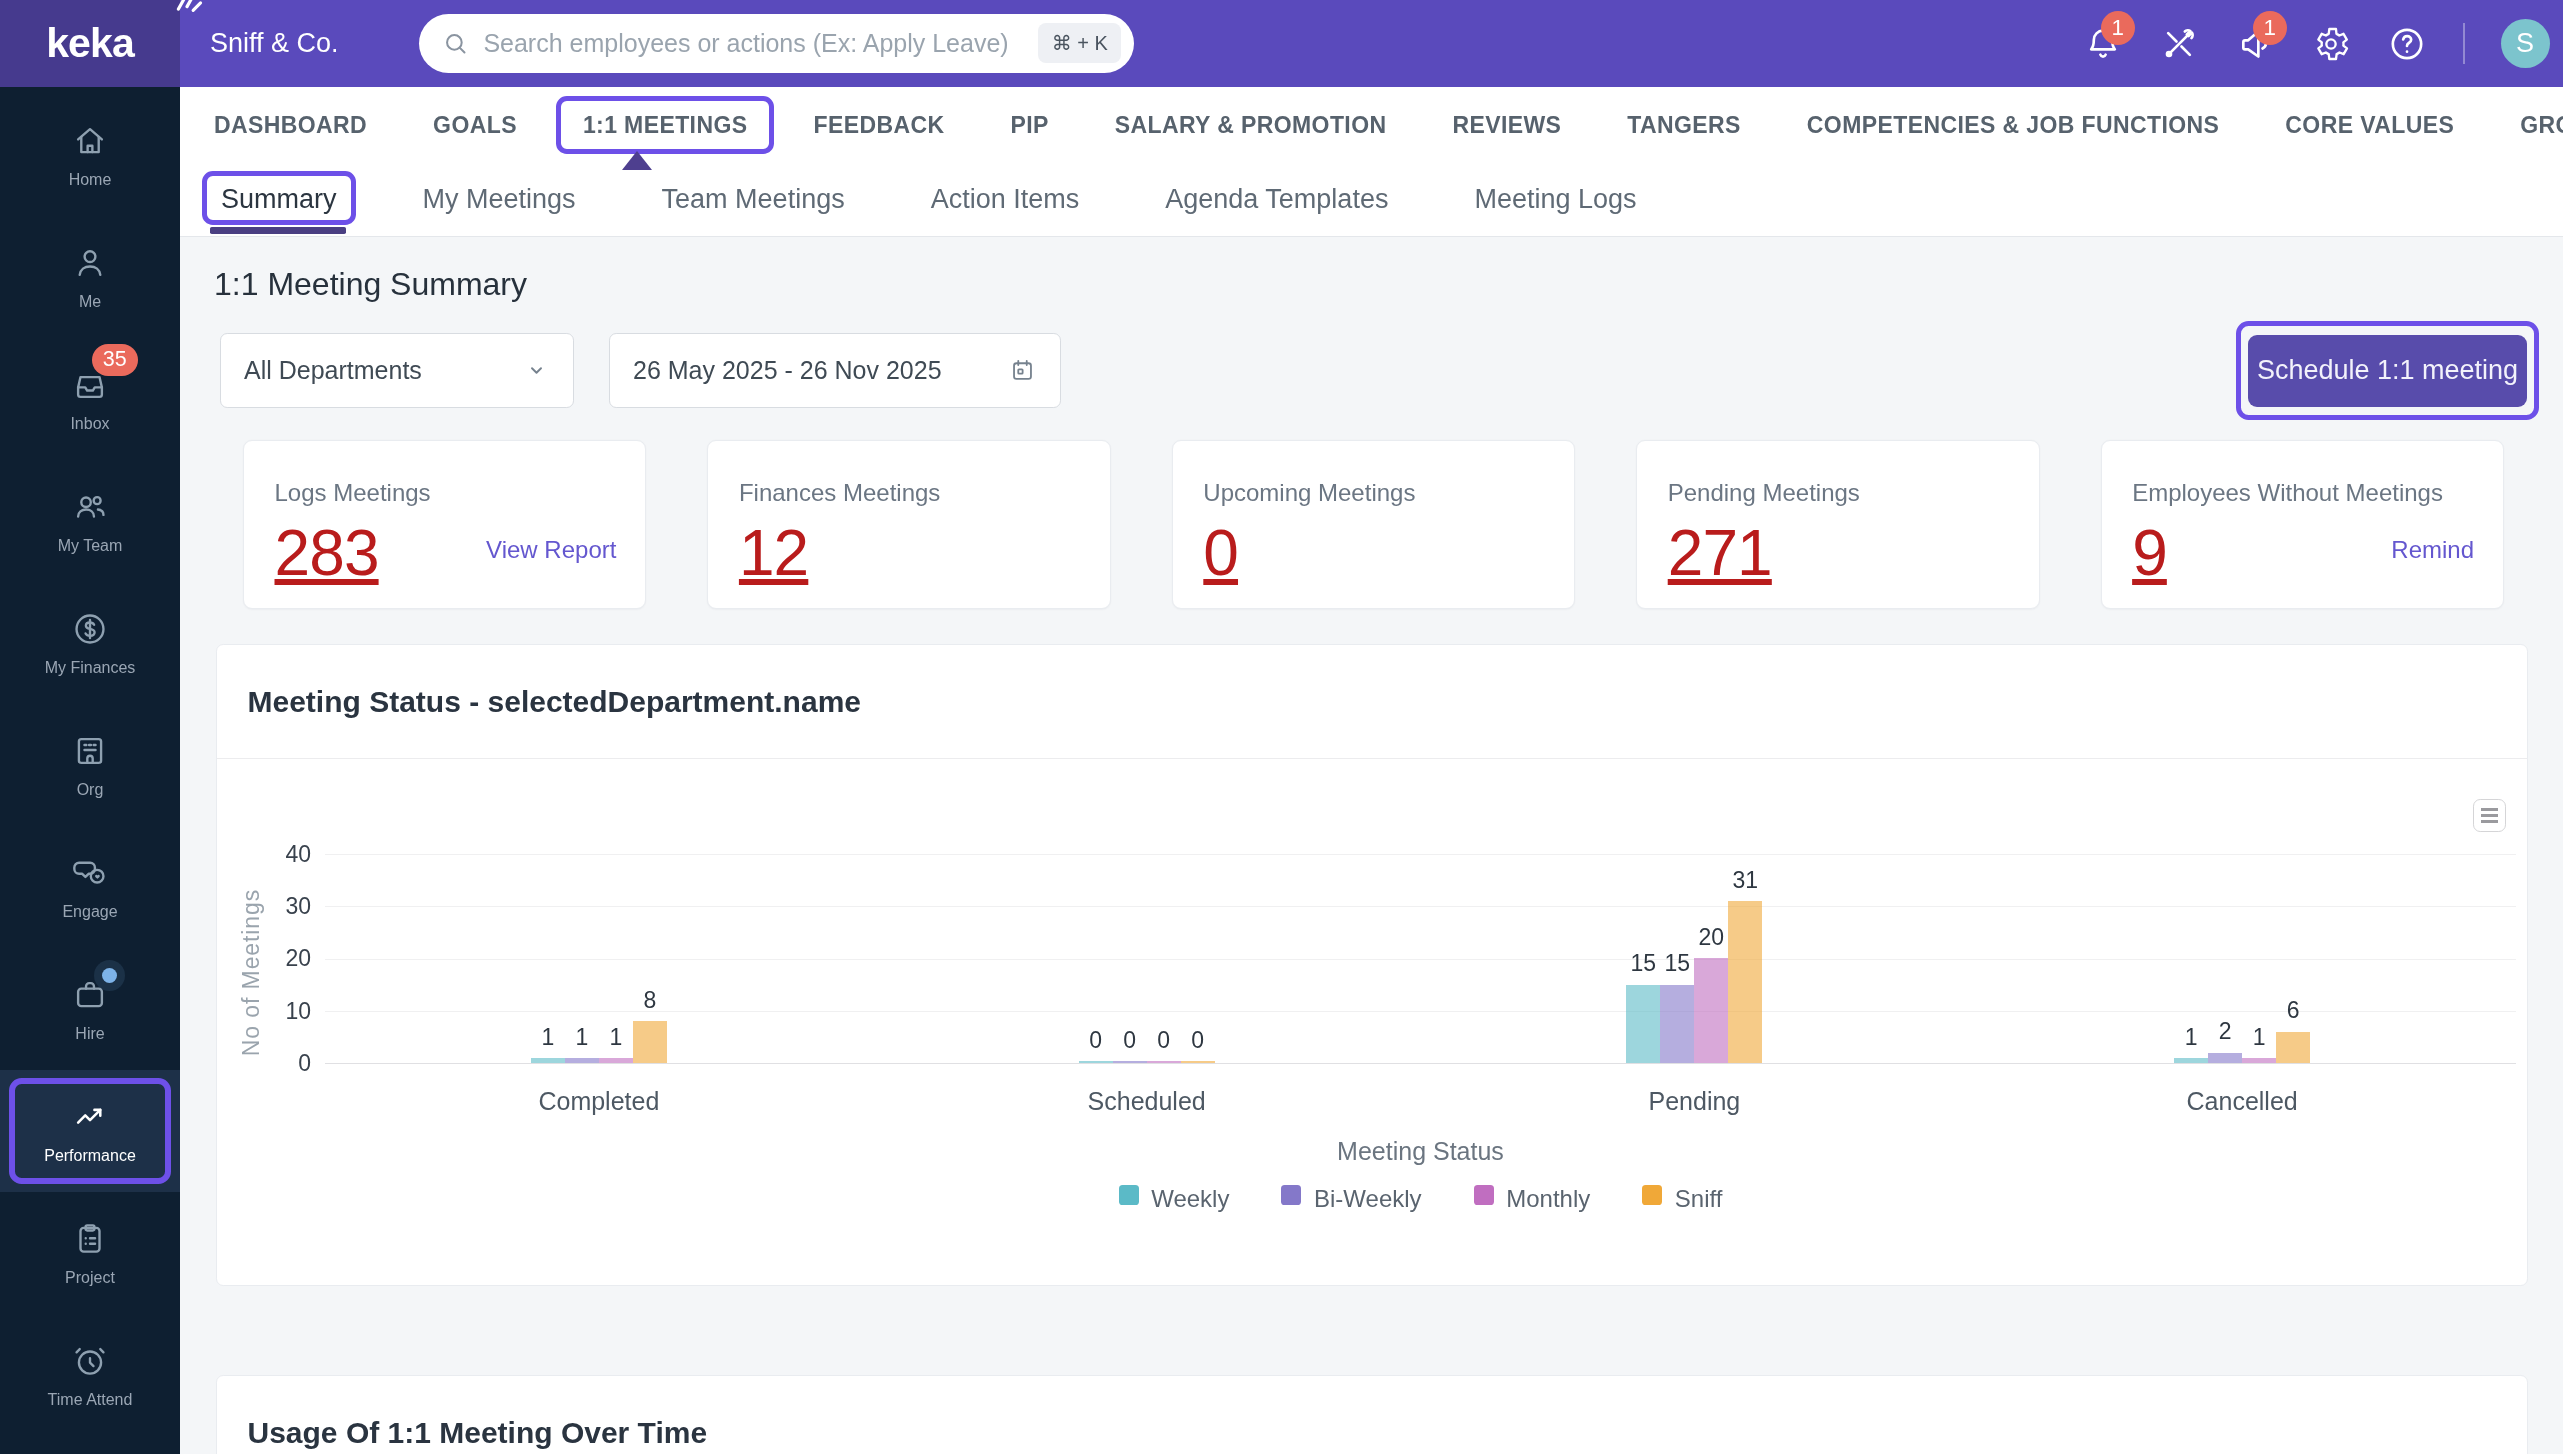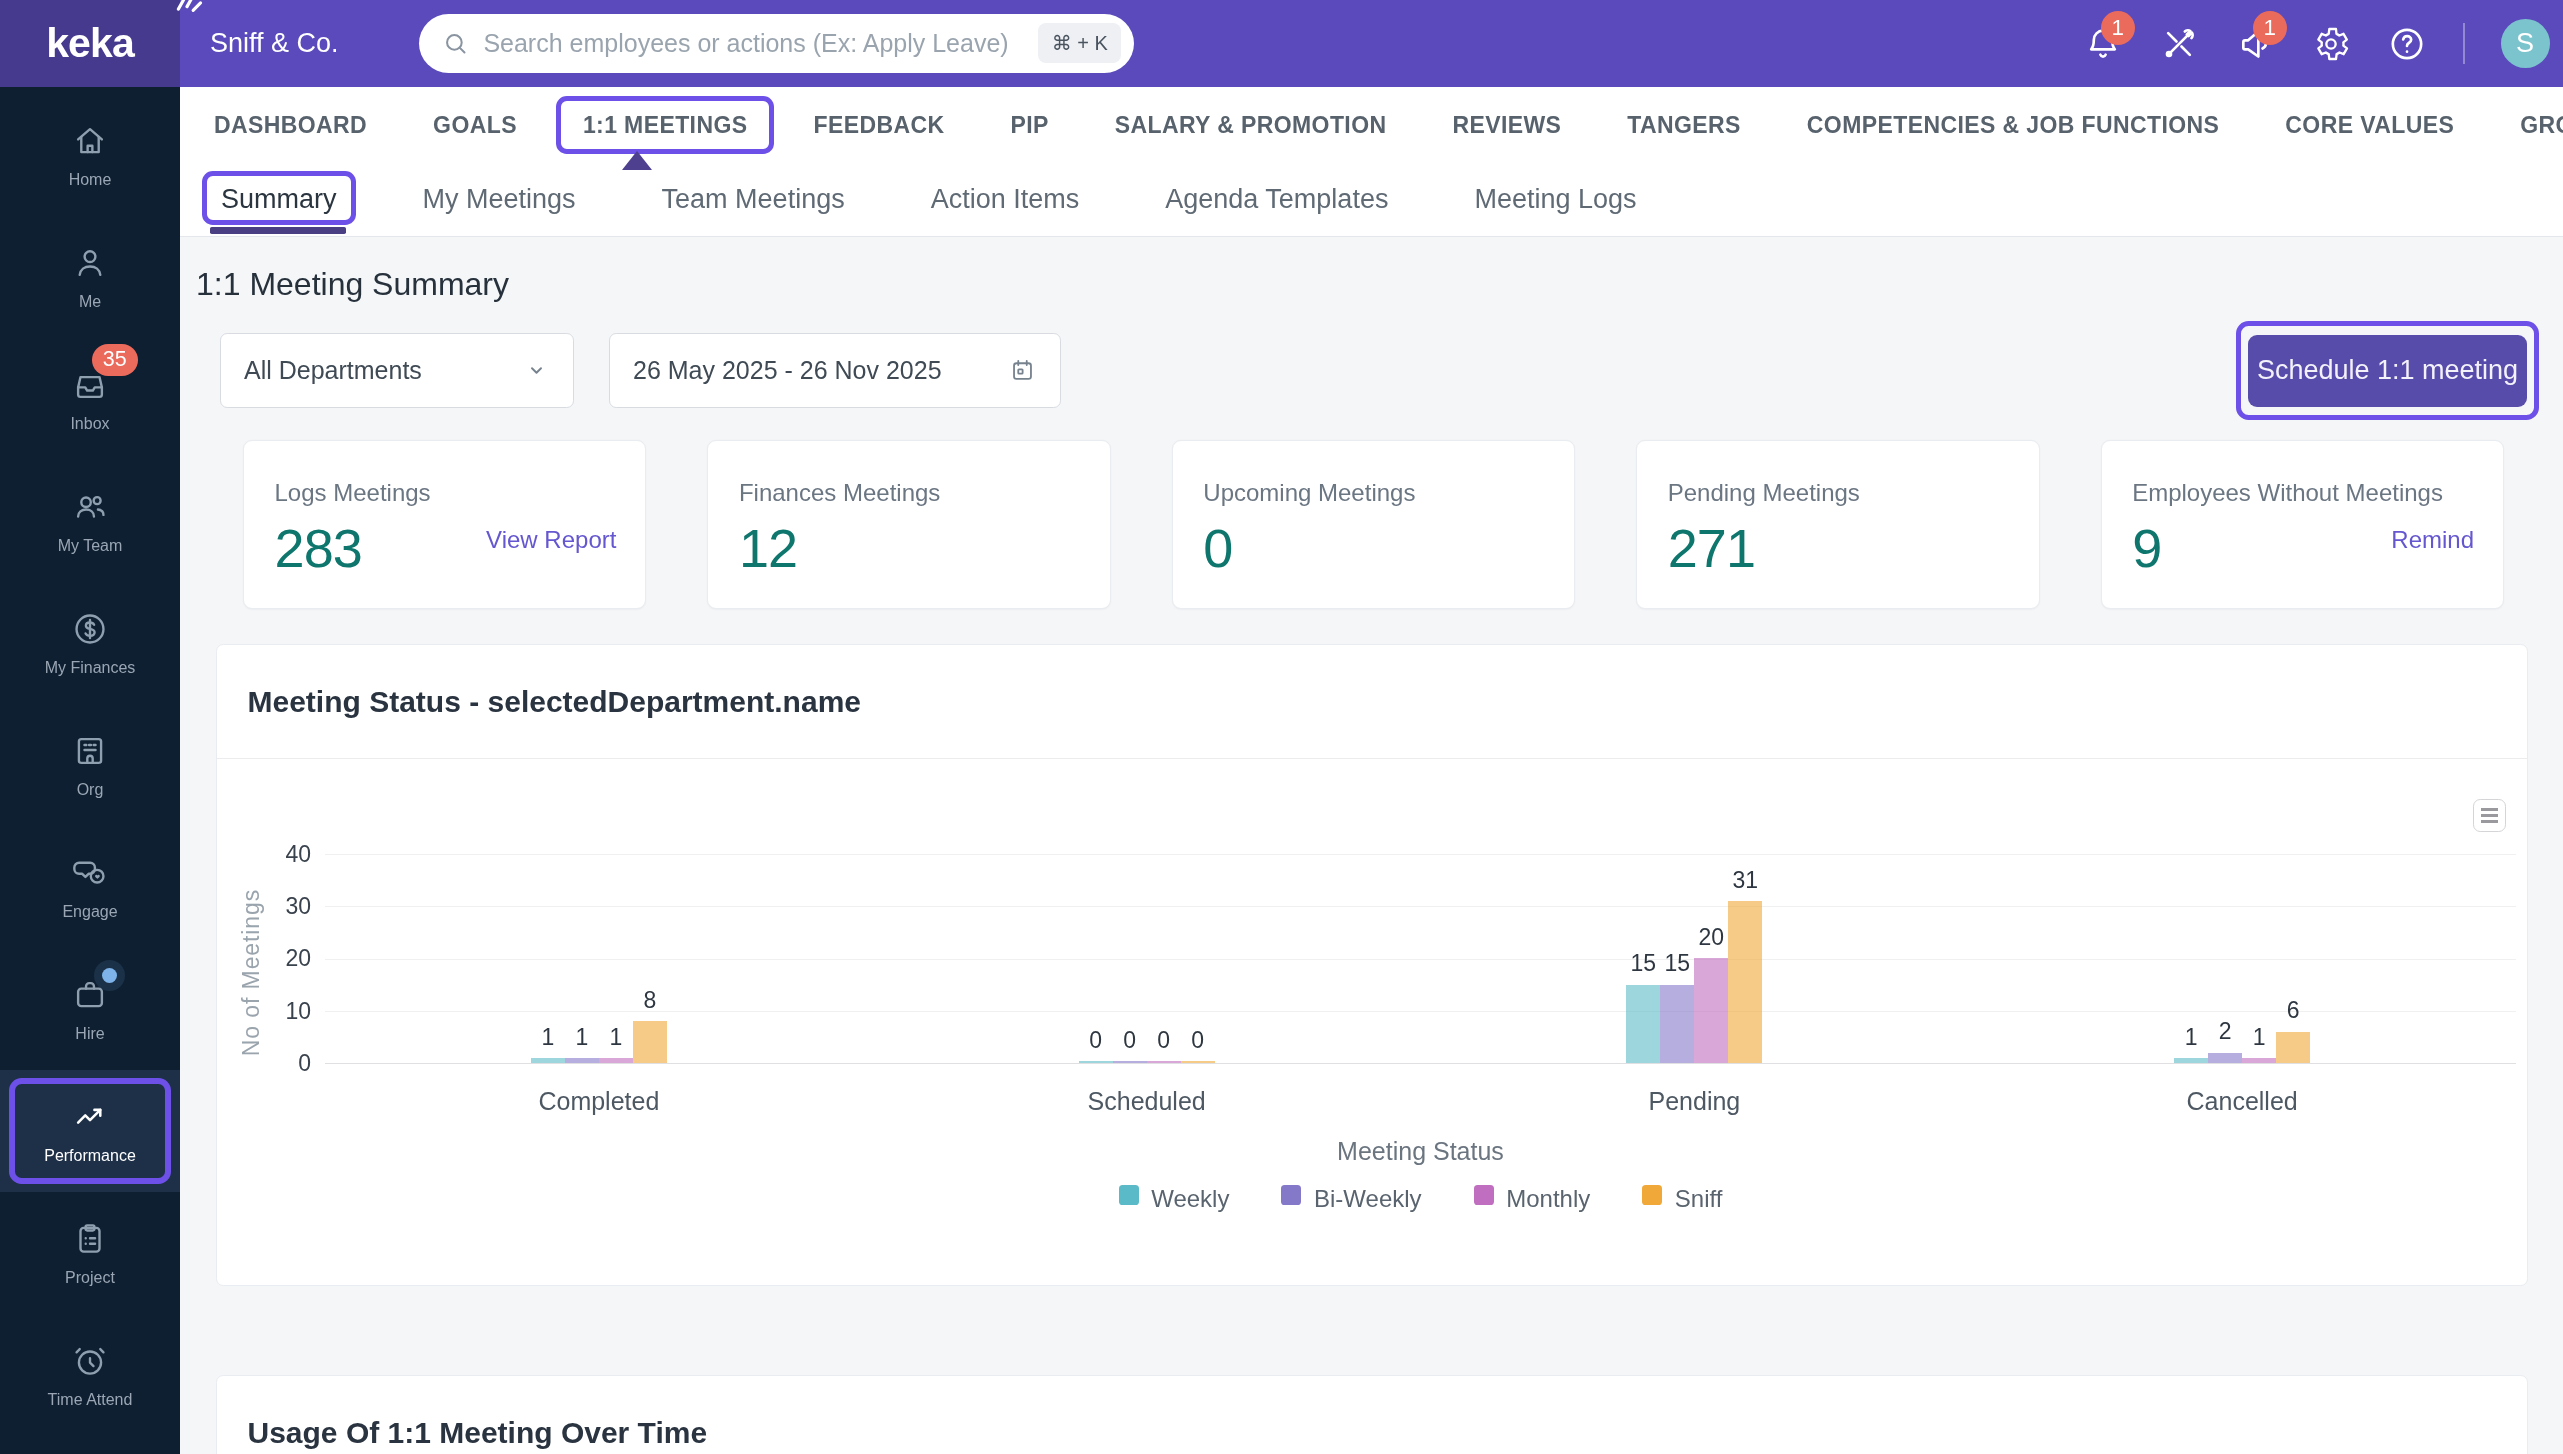--- a/index.html
+++ b/index.html
@@ -44,35 +44,35 @@
   .nav-ann-tri { position:absolute; top:39px; left:24%; width:0; height:0; border-left:15.3px solid transparent; border-right:15.3px solid transparent; border-bottom:19px solid #4e3f8f; pointer-events:none; }
 
   .subnav { position:absolute; left:180px; top:163px; width:2384px; height:74px; background:#fff; border-bottom:0.9px solid #e4e7eb; display:flex; align-items:center; gap:86px; padding-left:41px; z-index:9; }
   .sub-item { font-size:27px; color:#5f6a75; position:relative; white-space:nowrap; cursor:pointer; }
   .sub-item.active { color:#2b3540; }
   .sub-ann { position:absolute; left:-19px; right:-19px; top:-13.5px; bottom:-10px; border:5.4px solid #6d50e8; border-radius:10.8px; pointer-events:none; }
   .sub-underline { position:absolute; left:-10.8px; right:-9px; top:43px; height:7.2px; background:#4a3f82; border-radius:1.8px; }
 
   
   .content { position:absolute; left:180px; top:237px; width:2384px; height:1217px; background:#f4f6f8; overflow:hidden; }
-  .page-title { position:absolute; left:16px; top:29px; font-size:32px; font-weight:500; color:#27313c; }
+  .page-title { position:absolute; left:34px; top:29px; font-size:32px; font-weight:500; color:#27313c; }
   .select-box { position:absolute; top:96px; height:75px; background:#fff; border:0.9px solid #d8dce1; border-radius:7.2px; display:flex; align-items:center; justify-content:space-between; padding:0 23px; cursor:pointer; }
   .select-box .val { font-size:25px; color:#3f4a54; }
   #dept-select { left:40px; width:354px; }
   #date-range { left:429px; width:452px; }
   .select-box svg { color:#76828e; }
 
   .btn-ann { position:absolute; left:2056px; top:84px; width:303px; height:99px; border:5.4px solid #6d50e8; border-radius:12.6px; display:flex; align-items:center; justify-content:center; }
   .schedule-btn { width:279px; height:72px; background:#584cab; border:none; border-radius:9px; color:#f3f2fb; font-size:27px; font-family:inherit; cursor:pointer; }
 
   .cards-row { position:absolute; left:63px; top:203px; width:2261px; display:flex; gap:61px; }
   .card { flex:1; background:#fff; border:0.9px solid #e9ecf0; border-radius:9px; height:169px; padding:38px 29px 0 30.5px; box-shadow:0 0.9px 1.8px rgba(16,24,40,.04); }
   .card-label { font-size:24px; color:#6b7683; }
   .card-row { display:flex; align-items:flex-end; justify-content:space-between; margin-top:14.4px; }
-  .card-value { font-size:54px; color:#0f766e; letter-spacing:-0.9px; line-height:1; }
+  .card-value { font-size:64px; color:#b91c1c; letter-spacing:-0.9px; line-height:1;text-decoration:underline; }
   .card-link { font-size:24px; color:#6457cf; margin-bottom:21px; cursor:pointer; text-decoration:none; }
 
   .panel { position:absolute; left:36px; width:2312px; background:#fff; border:0.9px solid #e9ecf0; border-radius:7.2px; }
   #chart-card { top:407px; height:642px; }
   #bottom-card { top:1138px; height:215px; }
   .panel-title { position:absolute; left:30.5px; top:40px; font-size:30px; color:#2a3440; }
   .panel-hr { position:absolute; left:0; right:0; top:113px; height:0.9px; background:#ececee; }
   .menu-btn { position:absolute; right:21.5px; top:154px; width:33px; height:33px; border:1.8px solid #d5d5d7; border-radius:7.2px; display:flex; flex-direction:column; justify-content:center; gap:3.6px; align-items:center; cursor:pointer; }
   .menu-btn i { display:block; width:17px; height:2.7px; background:#9a9a9e; }
 

